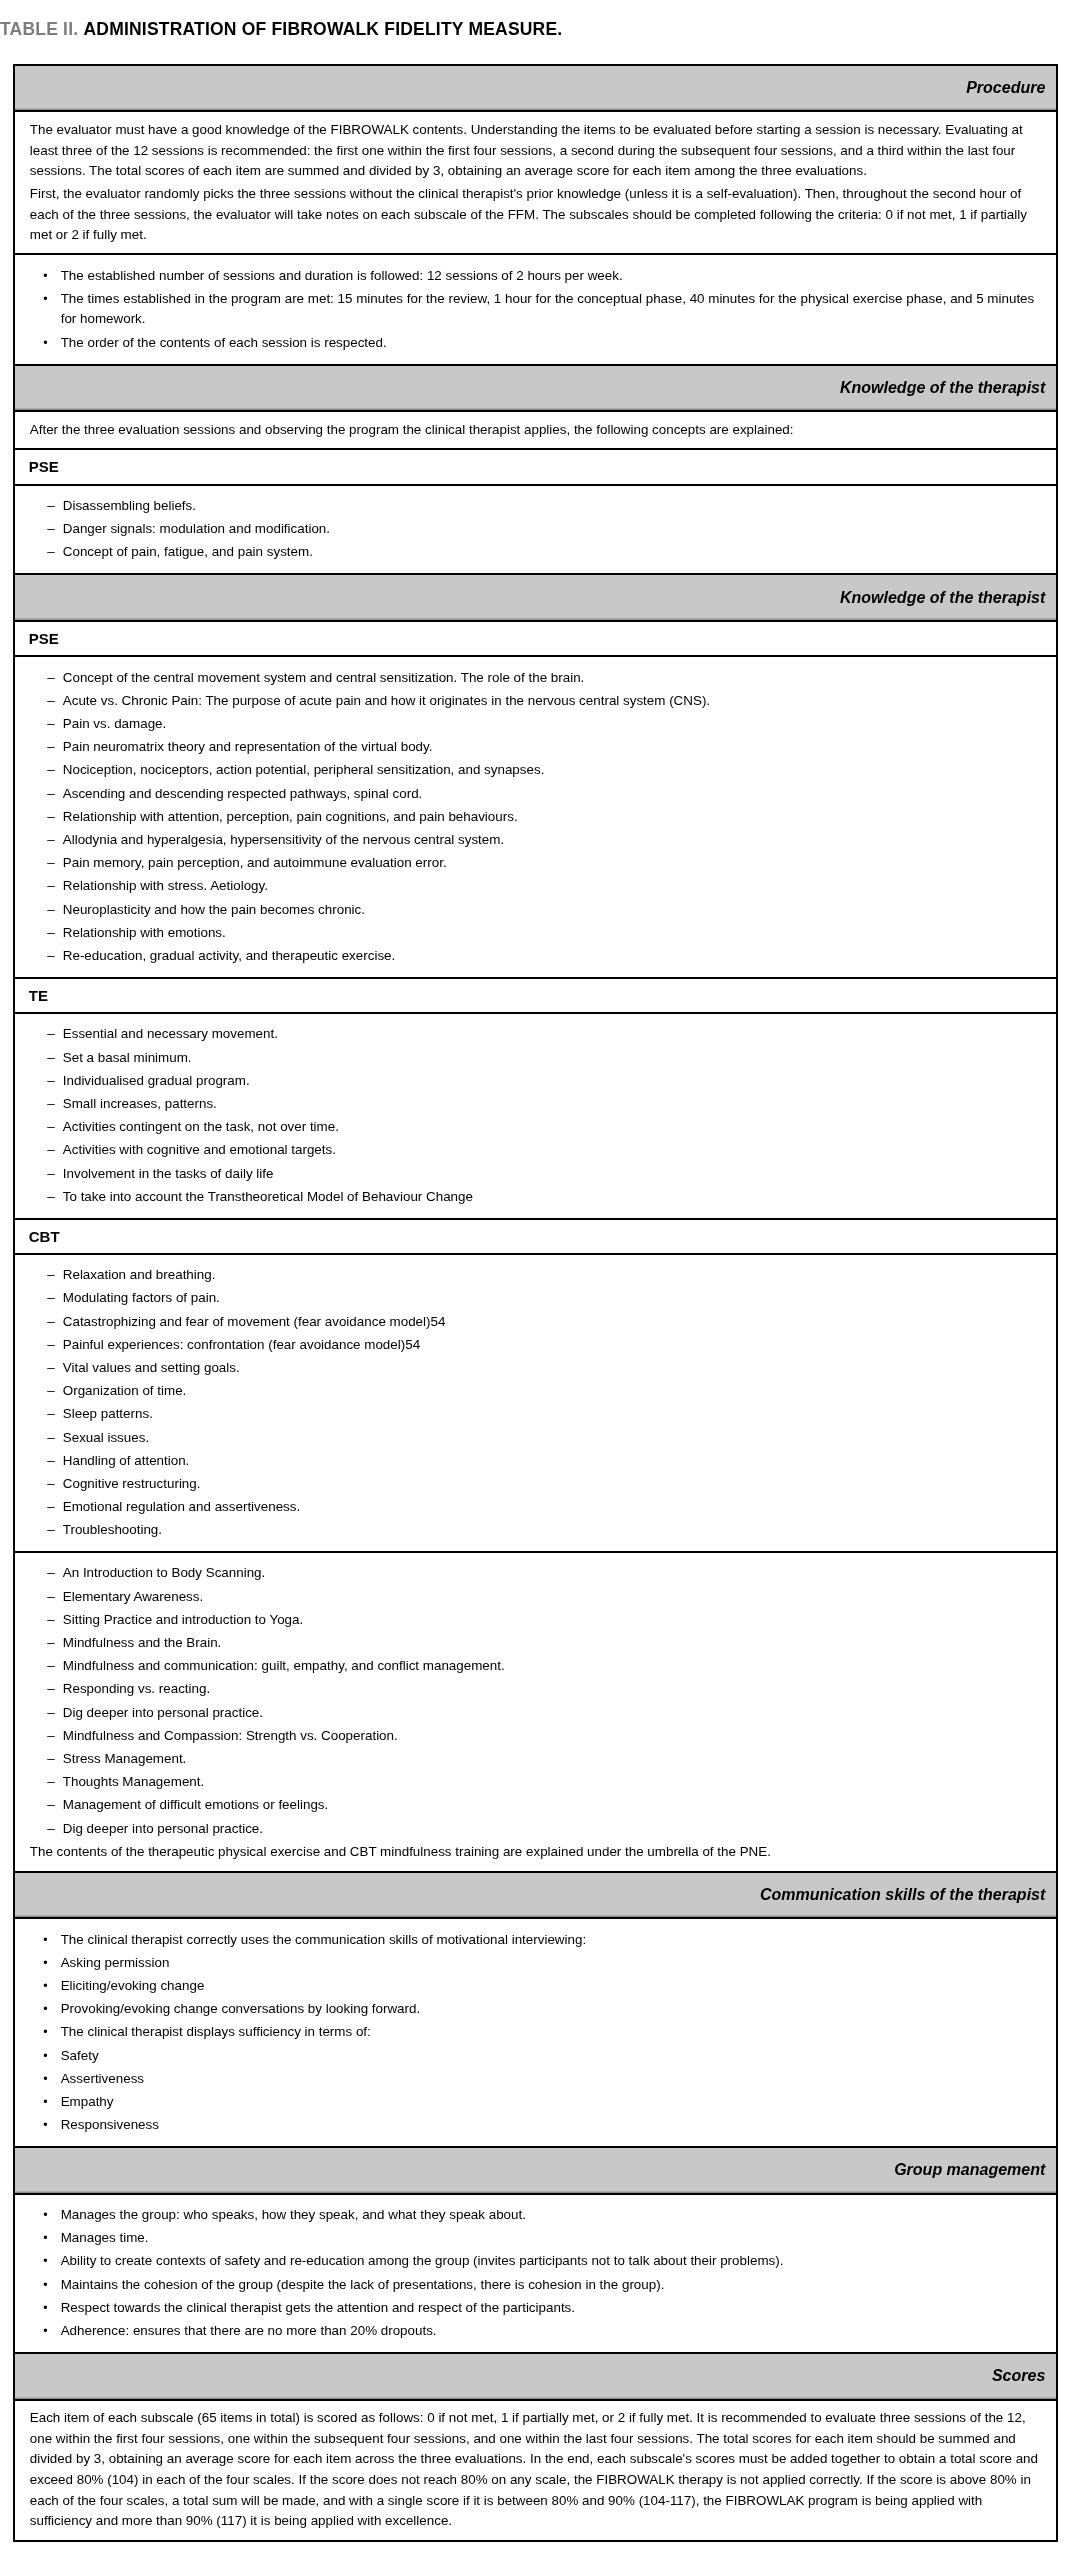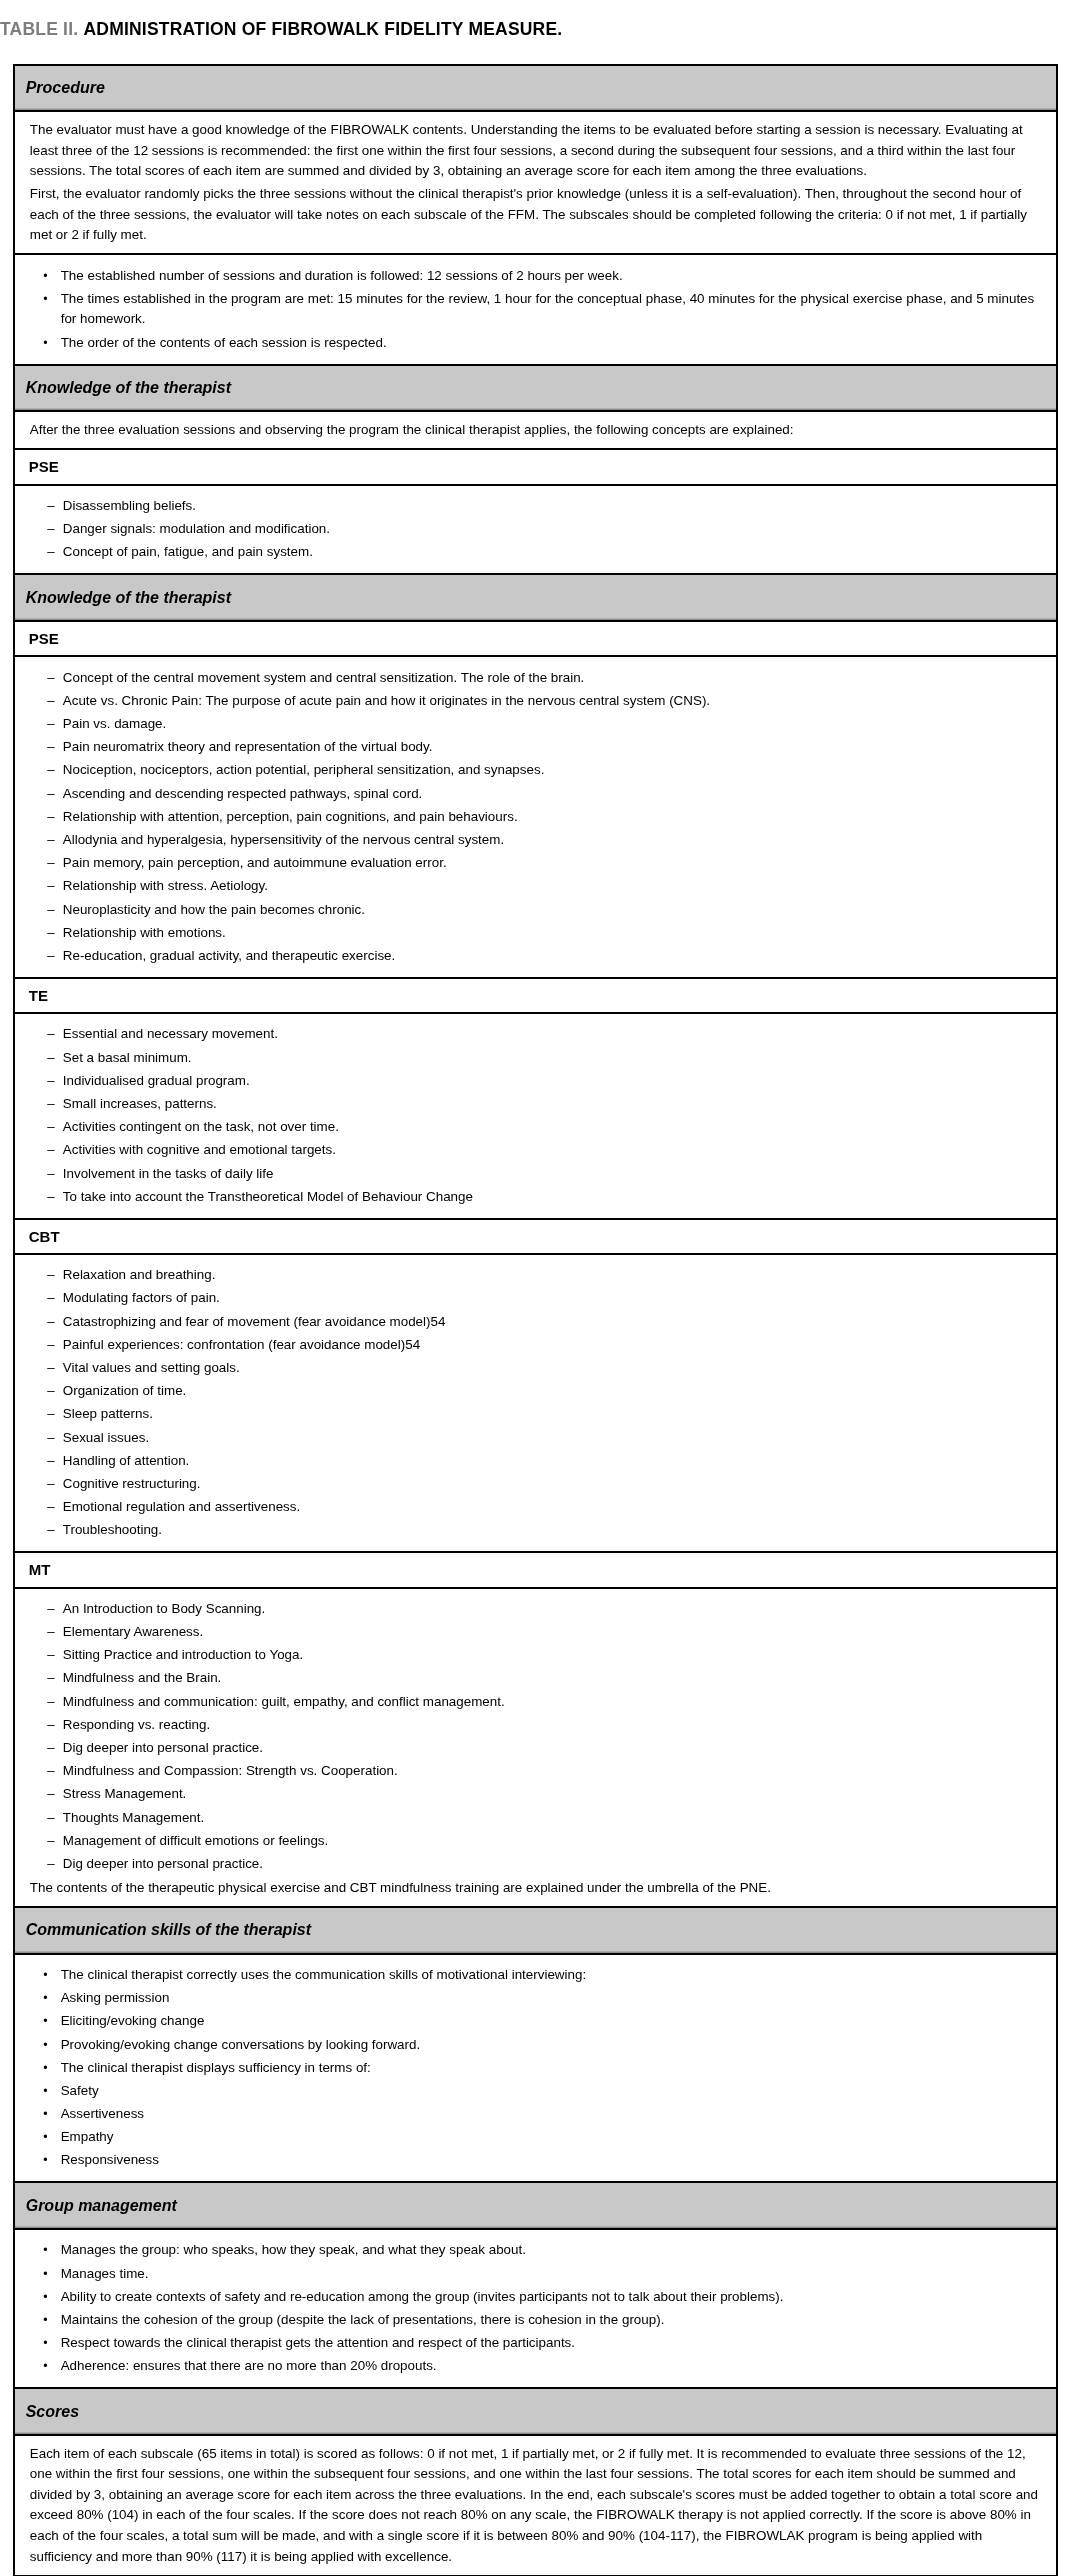--- a/index.html
+++ b/index.html
@@ -26,21 +26,21 @@
   .caption .text{font-weight:600;color:#000;margin-left:5.2px;}
   .ftable{
     margin:0 13.4px;
     border:2.6px solid var(--border);
     background:#fff;
   }
   .row{border-top:2.1px solid var(--border);}
   .row:first-child{border-top:none;}
   .row.section{
     background:var(--header-bg);
-    text-align:left;
+    text-align:right;
     font-style:italic;
     font-weight:700;
     font-size:16px;
     padding:13.4px 10.3px;
     box-shadow:inset 0 -1.5px 0 rgba(0,0,0,0.28);
   }
   .row.subheader{
     font-weight:700;
     font-size:15px;
     padding:8.2px 13.4px;
@@ -241,21 +241,20 @@
         </div>
         <div class="li">
           <span class="marker">–</span>
           <span class="txt">Emotional regulation and assertiveness.</span>
         </div>
         <div class="li">
           <span class="marker">–</span>
           <span class="txt">Troubleshooting.</span>
         </div>
       </div>
-      <div class="row subheader"><span class="subheader-label">MT</span></div>
       <div class="row dashes">
         <div class="li">
           <span class="marker">–</span>
           <span class="txt">An Introduction to Body Scanning.</span>
         </div>
         <div class="li">
           <span class="marker">–</span>
           <span class="txt">Elementary Awareness.</span>
         </div>
         <div class="li">

